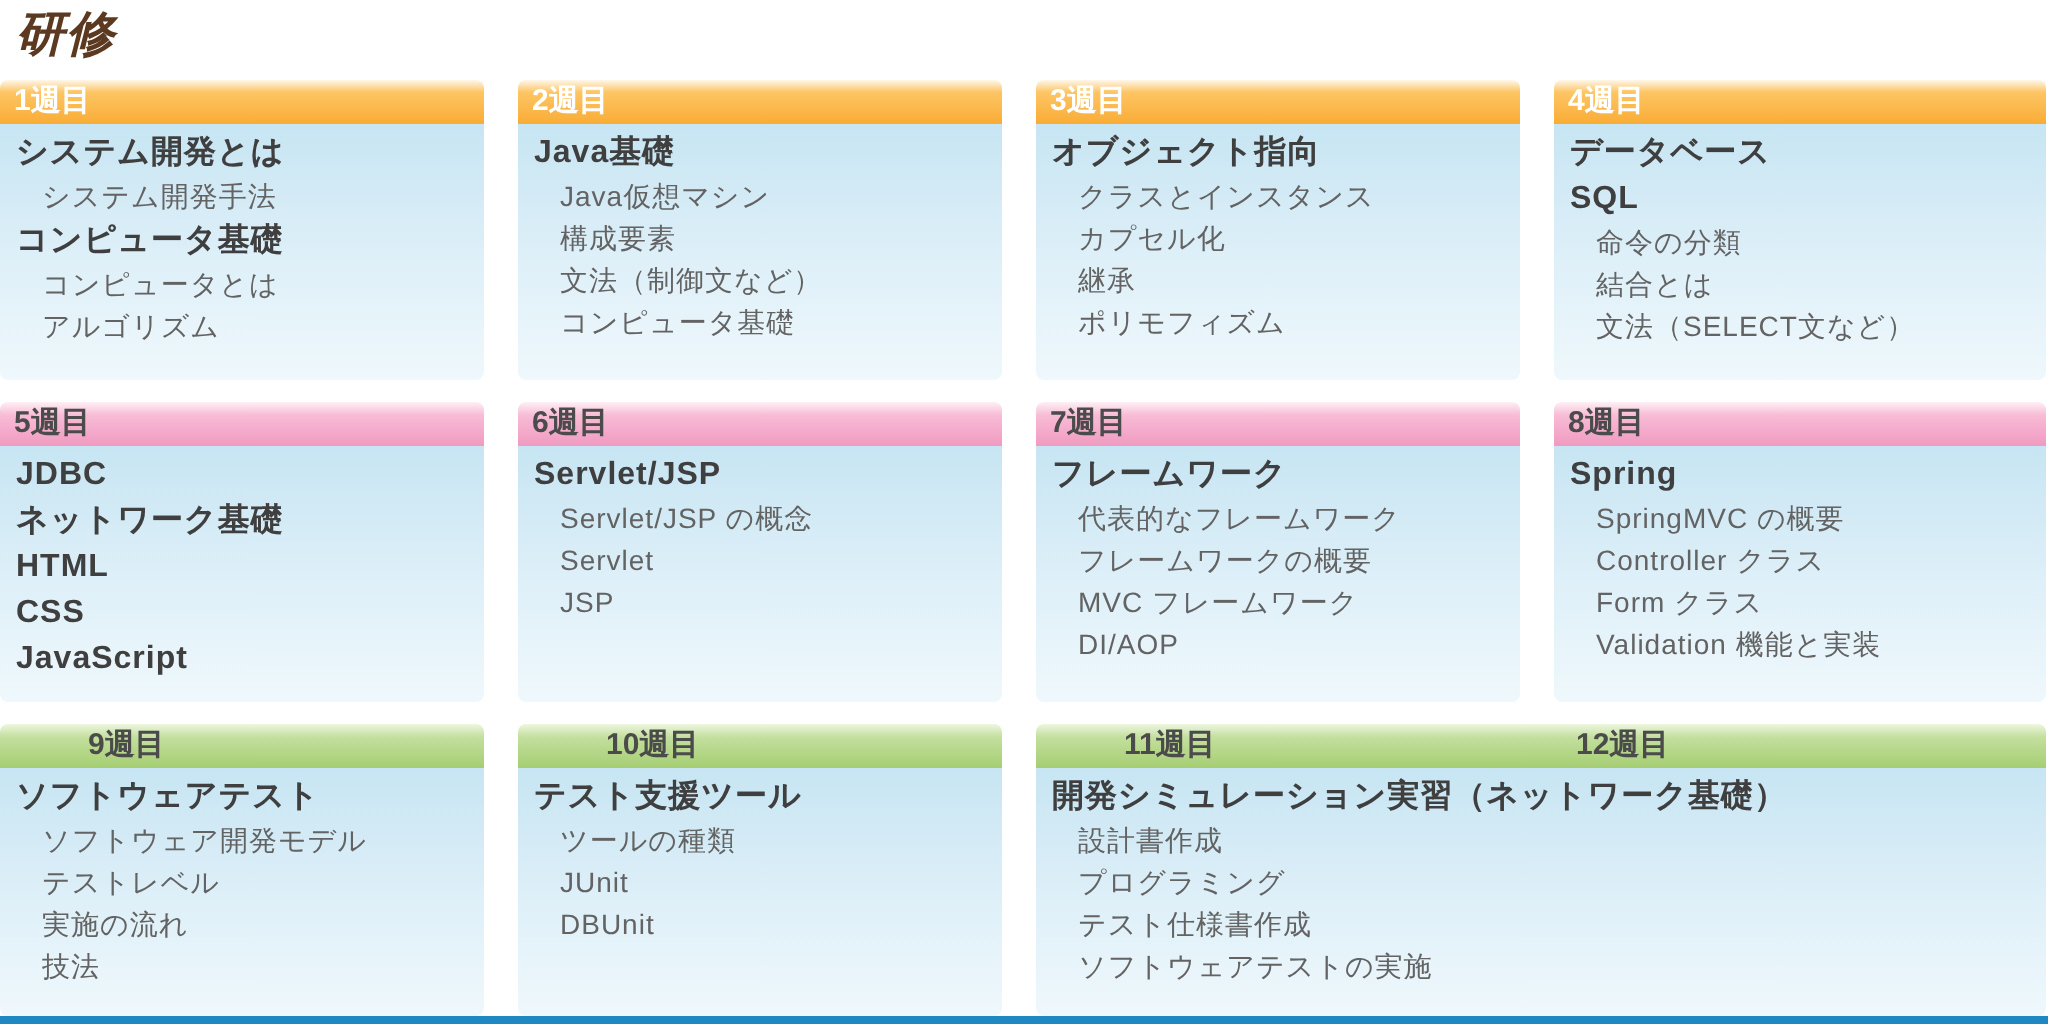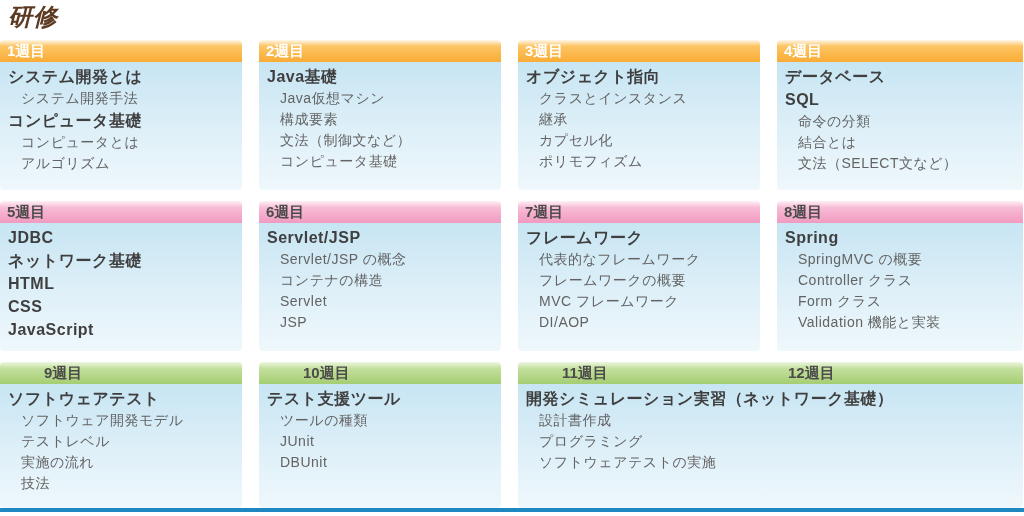--- a/index.html
+++ b/index.html
@@ -129,22 +129,22 @@
         <div class="topic-sub">文法（制御文など）</div>
         <div class="topic-sub">コンピュータ基礎</div>
       </div>
     </div>
 
     <div class="card theme-orange">
       <div class="card-header">3週目</div>
       <div class="card-body">
         <div class="topic-main">オブジェクト指向</div>
         <div class="topic-sub">クラスとインスタンス</div>
+        <div class="topic-sub">カプセル化</div>
         <div class="topic-sub">継承</div>
-        <div class="topic-sub">カプセル化</div>
         <div class="topic-sub">ポリモフィズム</div>
       </div>
     </div>
 
     <div class="card theme-orange">
       <div class="card-header">4週目</div>
       <div class="card-body">
         <div class="topic-main">データベース</div>
         <div class="topic-main">SQL</div>
         <div class="topic-sub">命令の分類</div>
@@ -162,21 +162,20 @@
         <div class="topic-main">CSS</div>
         <div class="topic-main">JavaScript</div>
       </div>
     </div>
 
     <div class="card theme-pink">
       <div class="card-header">6週目</div>
       <div class="card-body">
         <div class="topic-main">Servlet/JSP</div>
         <div class="topic-sub">Servlet/JSP の概念</div>
-        <div class="topic-sub">コンテナの構造</div>
         <div class="topic-sub">Servlet</div>
         <div class="topic-sub">JSP</div>
       </div>
     </div>
 
     <div class="card theme-pink">
       <div class="card-header">7週目</div>
       <div class="card-body">
         <div class="topic-main">フレームワーク</div>
         <div class="topic-sub">代表的なフレームワーク</div>
@@ -220,20 +219,21 @@
 
     <div class="card theme-green wide">
       <div class="card-header">
         <span>11週目</span>
         <span class="wk2">12週目</span>
       </div>
       <div class="card-body">
         <div class="topic-main">開発シミュレーション実習（ネットワーク基礎）</div>
         <div class="topic-sub">設計書作成</div>
         <div class="topic-sub">プログラミング</div>
+        <div class="topic-sub">テスト仕様書作成</div>
         <div class="topic-sub">ソフトウェアテストの実施</div>
       </div>
     </div>
 
   </div>
 
   <div class="bottom-divider"></div>
 
 </div>
 

